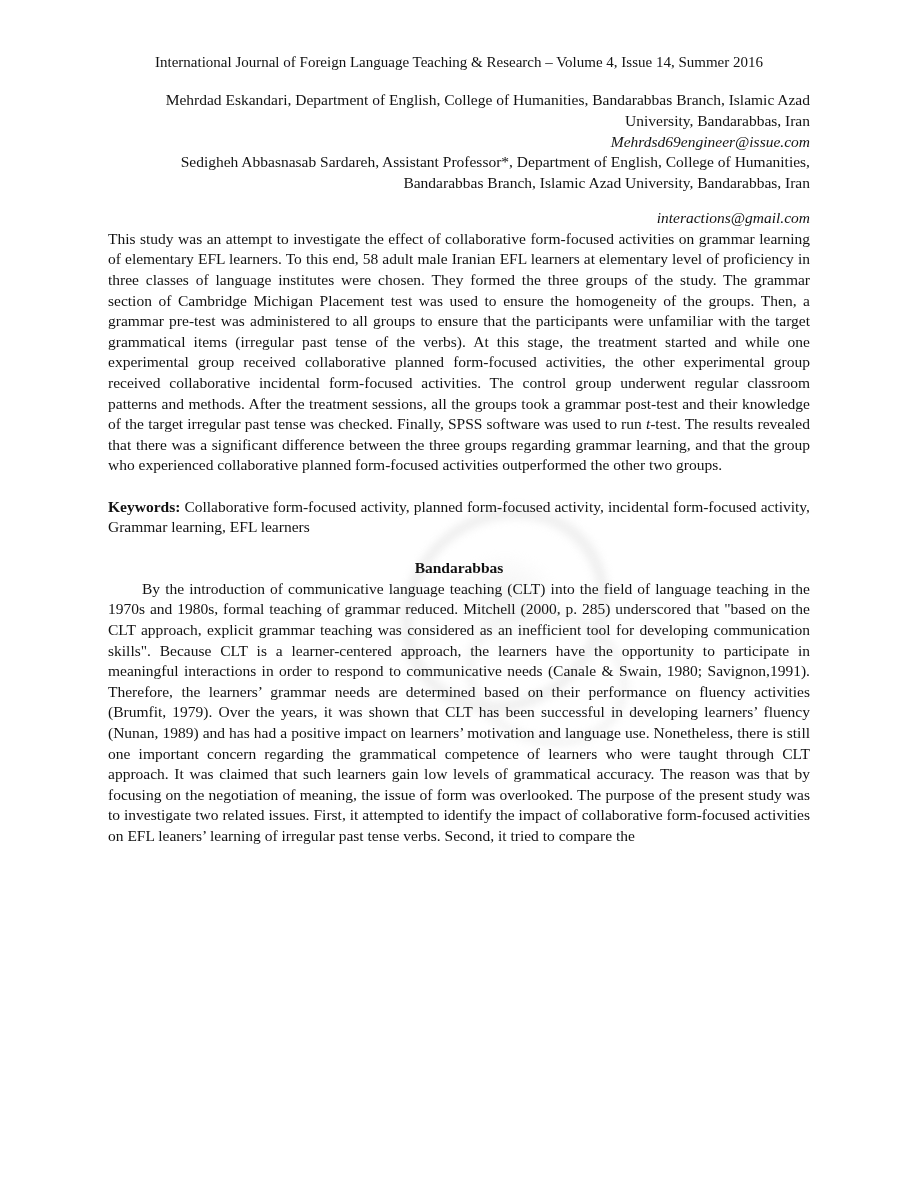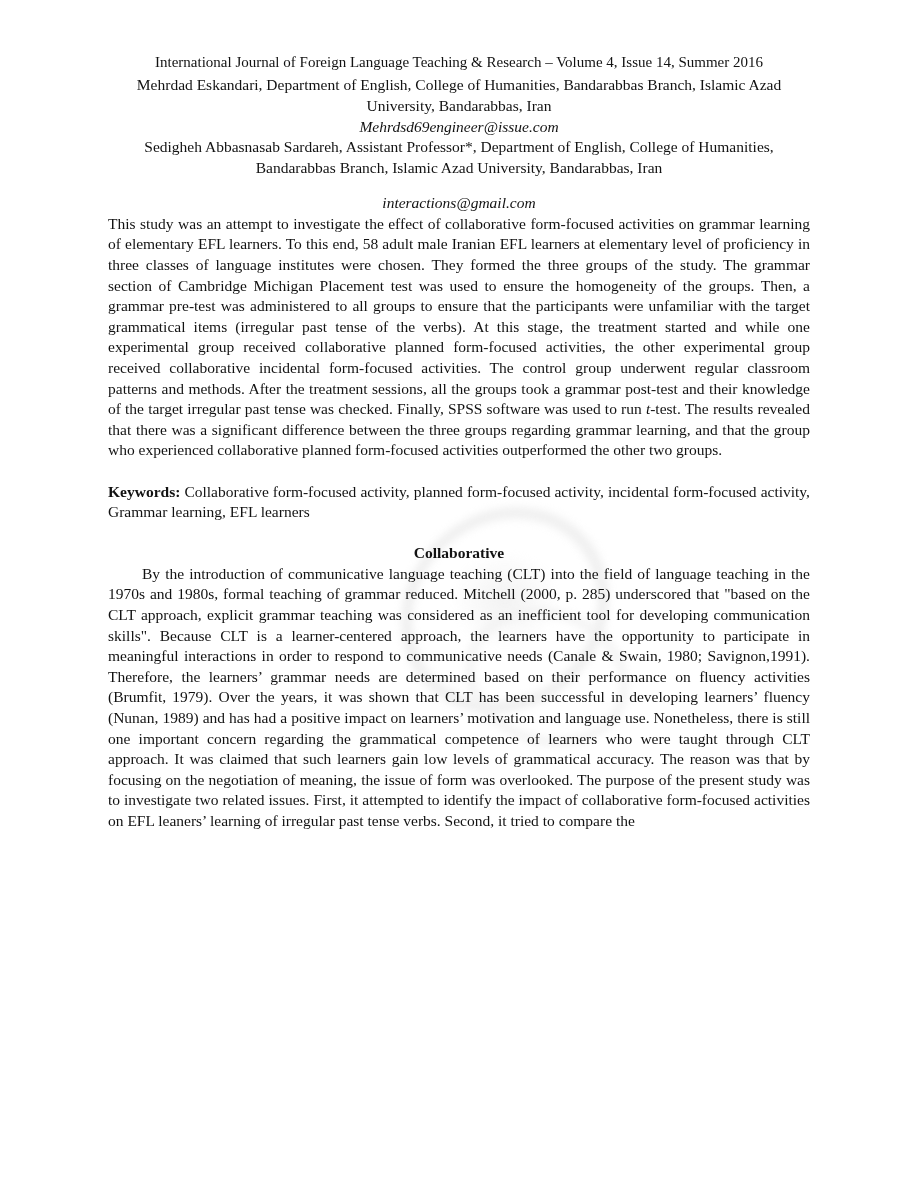--- a/index.html
+++ b/index.html
@@ -77,22 +77,22 @@
     white-space: nowrap;
   }
   .paper-title {
     margin: 32px 0 0 0;
     text-align: center;
     font-size: 18.5px;
     font-weight: bold;
     line-height: 26px;
   }
   .authors {
-    margin-top: 3px;
-    text-align: center;
+    margin-top: 18px;
+    text-align: right;
     font-size: 15.5px;
     line-height: 20.8px;
   }
   .author-email {
     font-style: italic;
   }
   .email-second {
     margin-top: 14px;
   }
   .abstract-heading {
@@ -152,18 +152,18 @@
       <div class="author-email">Mehrdsd69engineer@issue.com</div>
       <div>Sedigheh Abbasnasab Sardareh, Assistant Professor*, Department of English, College of Humanities, Bandarabbas Branch, Islamic Azad University, Bandarabbas, Iran</div>
       <div class="author-email email-second">interactions@gmail.com</div>
     </div>
 
 
     <p class="body-par"><span>This study was an attempt to investigate the effect of collaborative form-focused activities on grammar learning of elementary EFL learners. To this end, 58 adult male Iranian EFL learners at elementary level of proficiency in three classes of language institutes were chosen. They formed the three groups of the study. The grammar section of Cambridge Michigan Placement test was used to ensure the homogeneity of the groups. Then, a grammar pre-test was administered to all groups to ensure that the participants were unfamiliar with the target grammatical items (irregular past tense of the verbs). At this stage, the treatment started and while one experimental group received collaborative planned form-focused activities, the other experimental group received collaborative incidental form-focused activities. The control group underwent regular classroom patterns and methods. After the treatment sessions, all the groups took a grammar post-test and their knowledge of the target irregular past tense was checked. Finally, SPSS software was used to run </span><span class="italic">t</span><span>-test. The results revealed that there was a significant difference between the three groups regarding grammar learning, and that the group who experienced collaborative planned form-focused activities outperformed the other two groups.</span></p>
 
     <p class="keywords-par"><span class="bold">Keywords:</span><span> Collaborative form-focused activity, planned form-focused activity, incidental form-focused activity, Grammar learning, EFL learners</span></p>
 
-    <h2 class="section-heading">Collaborative</h2>
+    <h2 class="section-heading">Bandarabbas</h2>
 
     <p class="intro-par">By the introduction of communicative language teaching (CLT) into the field of language teaching in the 1970s and 1980s, formal teaching of grammar reduced. Mitchell (2000, p. 285) underscored that "based on the CLT approach, explicit grammar teaching was considered as an inefficient tool for developing communication skills". Because CLT is a learner-centered approach, the learners have the opportunity to participate in meaningful interactions in order to respond to communicative needs (Canale &amp; Swain, 1980; Savignon,1991). Therefore, the learners’ grammar needs are determined based on their performance on fluency activities (Brumfit, 1979). Over the years, it was shown that CLT has been successful in developing learners’ fluency (Nunan, 1989) and has had a positive impact on learners’ motivation and language use. Nonetheless, there is still one important concern regarding the grammatical competence of learners who were taught through CLT approach. It was claimed that such learners gain low levels of grammatical accuracy. The reason was that by focusing on the negotiation of meaning, the issue of form was overlooked. The purpose of the present study was to investigate two related issues. First, it attempted to identify the impact of collaborative form-focused activities on EFL leaners’ learning of irregular past tense verbs. Second, it tried to compare the</p>
 
   </div>
 </div>
 
 </body></html>

